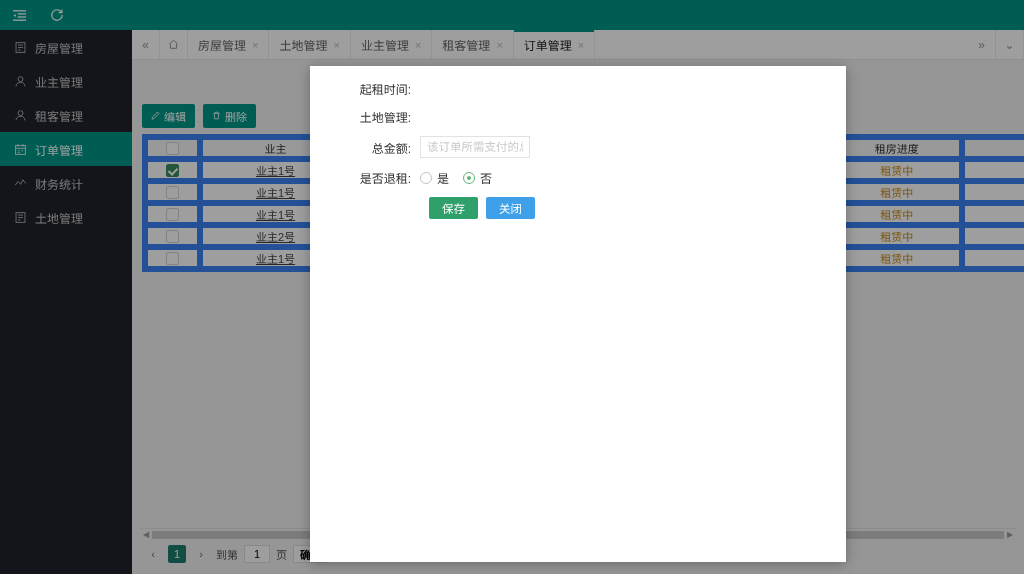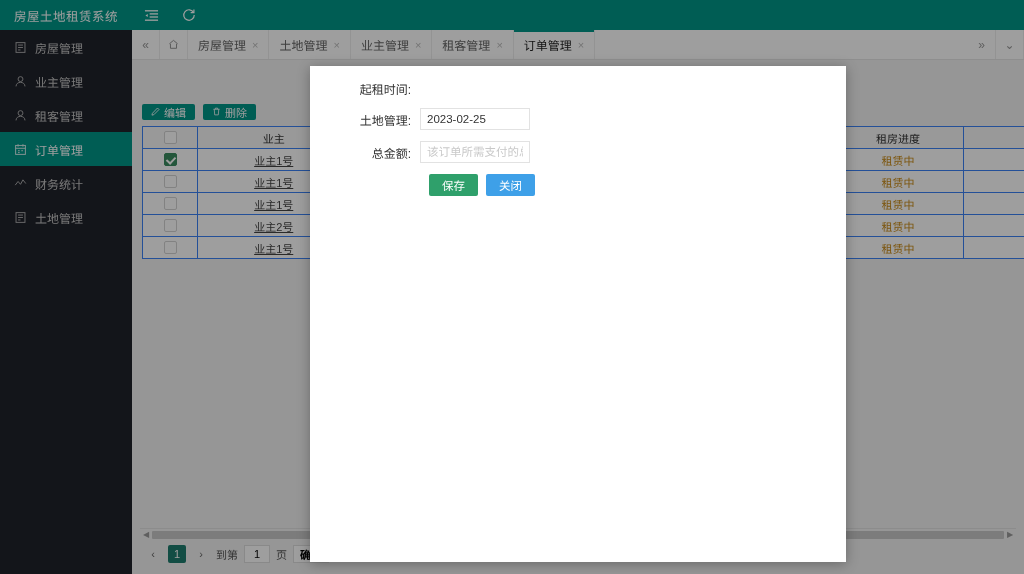--- a/index.html
+++ b/index.html
@@ -113,34 +113,34 @@
   .search-row label { font-weight: 600; }
   .search-input {
     width: 160px; height: 26px; border: 1px solid #e2e2e2; background: #fff;
     padding: 0 8px; font-size: 12px; color: #333;
     font-family: "Liberation Sans", sans-serif;
   }
   .search-input::placeholder { color: #bfbfbf; }
 
   .btn-row { display: flex; gap: 8px; padding: 0 10px 6px 10px; }
   .btn {
-    height: 16px; padding: 0 9px; border: none; border-radius: 2px;
+    height: 24px; padding: 0 9px; border: none; border-radius: 2px;
     color: #fff; font-size: 11px; cursor: pointer;
     display: inline-flex; align-items: center; gap: 4px;
     font-family: "Liberation Sans", sans-serif;
   }
   .btn-edit { background: #009688; }
   .btn-del  { background: #009688; }
 
   
   .tbl-wrap { padding: 0 10px; }
   table { border-collapse: collapse; width: 1000px; table-layout: fixed; background: #fff; }
   th, td {
     height: 22px; font-size: 11px; text-align: center;
-    border: 1px solid #3b82f6; color: #444; font-weight: normal;
+    border: 6px solid #3b82f6; color: #444; font-weight: normal;
     overflow: hidden; white-space: nowrap; text-overflow: ellipsis;
   }
   th { background: #f7f7f7; color: #333; }
   td.link { color: #444; text-decoration: underline; }
   td.warn { color: #c98b18; }
   td.ok   { color: #2a7d5b; text-decoration: underline; }
   .cbx {
     width: 13px; height: 13px; border: 1px solid #d2d2d2; background: #fff;
     display: inline-block; vertical-align: middle; border-radius: 2px;
   }
@@ -216,21 +216,20 @@
   }
   .mbtn-save { background: #2FA06B; }
   .mbtn-close { background: #3EA0E8; }
 </style>
 </head>
 <body>
 
 <div class="app">
 
   <div class="header">
-    <div class="logo">房屋土地租赁系统</div>
     <div class="hdr-icons">
       <div class="hdr-btn">
         <svg width="15" height="15" viewBox="0 0 16 16" fill="none" stroke="#fff" stroke-width="1.4">
           <line x1="1" y1="3" x2="15" y2="3"></line>
             <line x1="6" y1="6.3" x2="15" y2="6.3"></line>
           <line x1="6" y1="9.6" x2="15" y2="9.6"></line>
             <line x1="1" y1="13" x2="15" y2="13"></line>
           <polyline points="4,6.3 1.5,8 4,9.6" fill="#fff" stroke="none"></polyline>
         </svg>
       </div>
@@ -562,26 +561,38 @@
 
   <div class="overlay"></div>
 
   <div class="modal">
     <div class="modal-bd">
       <div class="frow">
         <div class="flabel">起租时间:</div>
       </div>
       <div class="frow">
         <div class="flabel">土地管理:</div>
-        <input class="finput" type="text" value="2023-02-25" style="">
       </div>
       <div class="frow">
         <div class="flabel">总金额:</div>
         <input class="finput" type="text" placeholder="该订单所需支付的总金额" style="">
       </div>
+      <div class="frow">
+        <div class="flabel">是否退租:</div>
+        <div class="radio-grp">
+          <span class="radio">
+            <span class="rdot"></span>
+            <span>是</span>
+          </span>
+          <span class="radio">
+            <span class="rdot sel"></span>
+            <span>否</span>
+          </span>
+        </div>
+      </div>
       <div class="mbtns">
         <button class="mbtn mbtn-save">保存</button>
         <button class="mbtn mbtn-close">关闭</button>
       </div>
     </div>
   </div>
 
 </div>
 
 </body></html>

